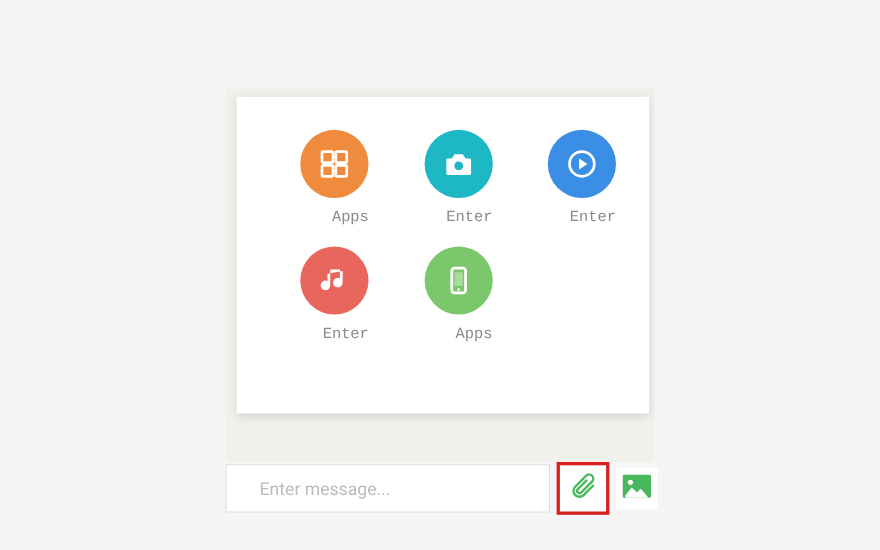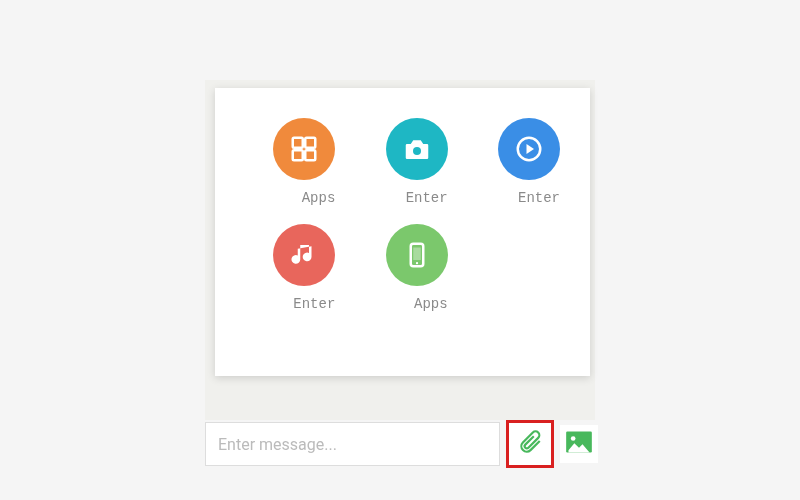--- a/index.html
+++ b/index.html
@@ -67,21 +67,21 @@
       width: 393px;
       height: 48px;
       display: flex;
       align-items: center;
       gap: 6px;
     }
     .msg-input {
       flex: 1;
       height: 44px;
       border: 1px solid #ddd;
-      padding: 0 12px;
+      padding: 0 30px;
       font-size: 16px;
       color: #bbb;
       display: flex;
       align-items: center;
       background: #fff;
     }
     .attach-btn {
       width: 48px;
       height: 48px;
       border: 3px solid #d92020;

